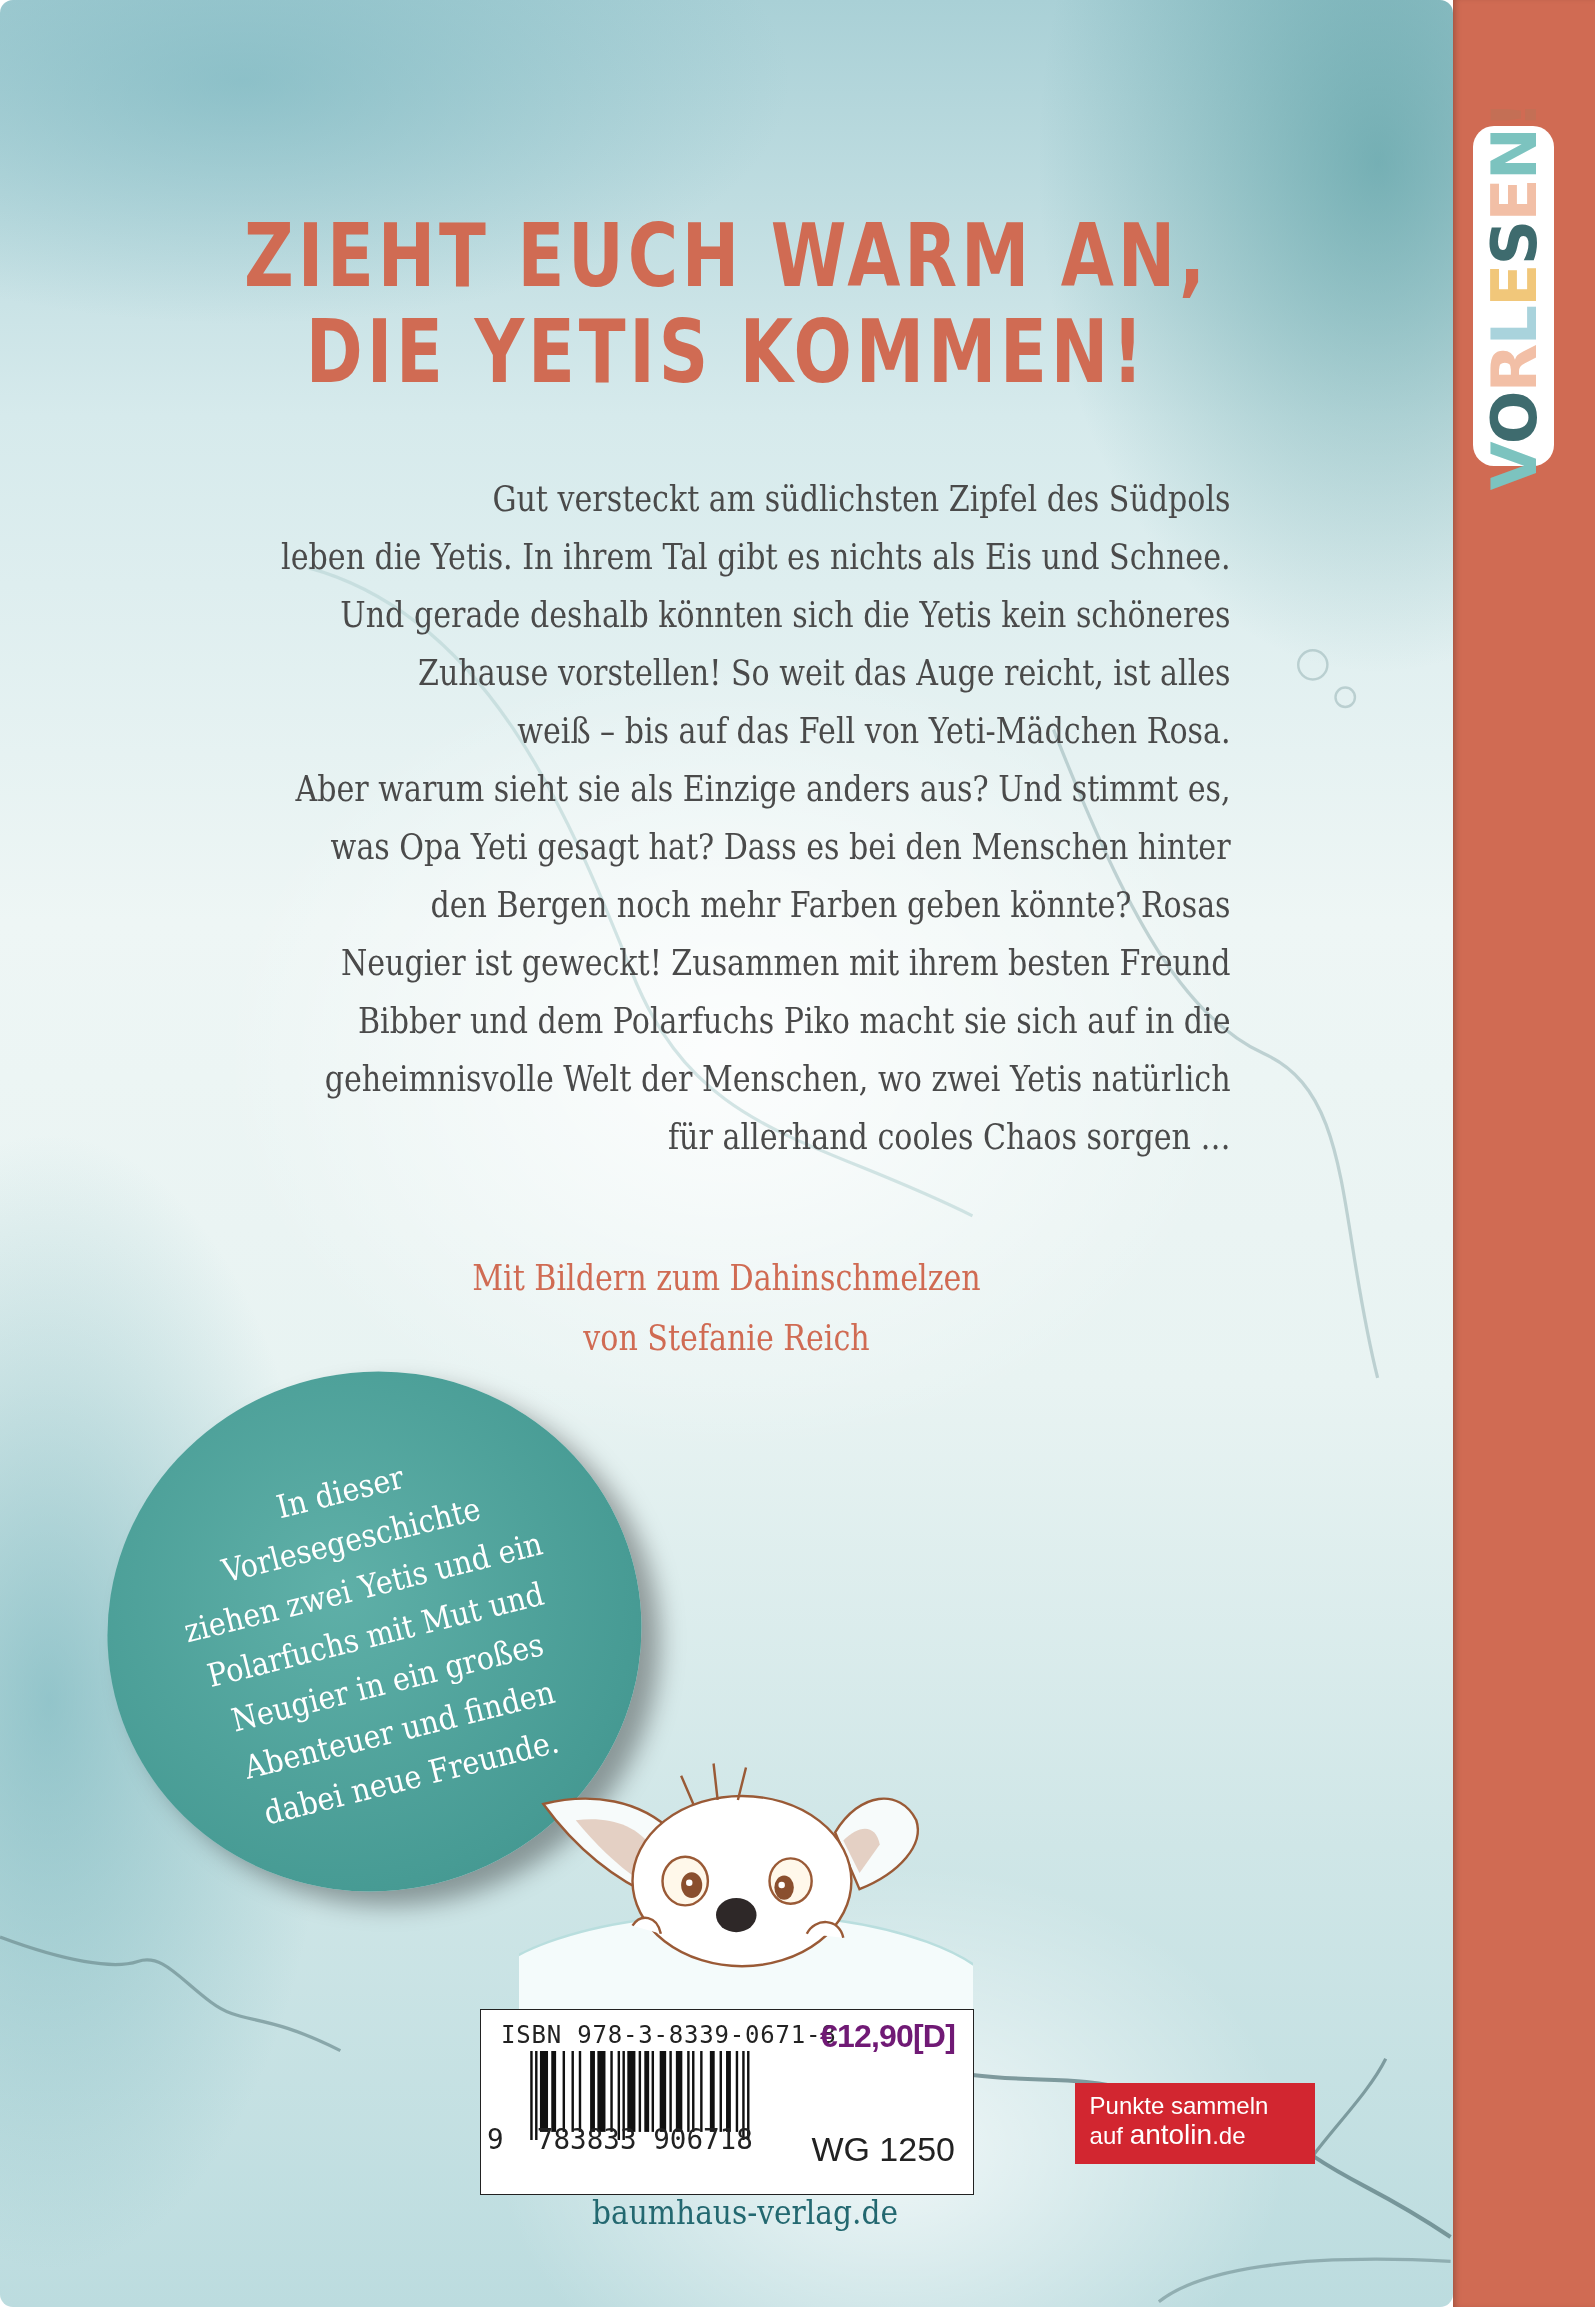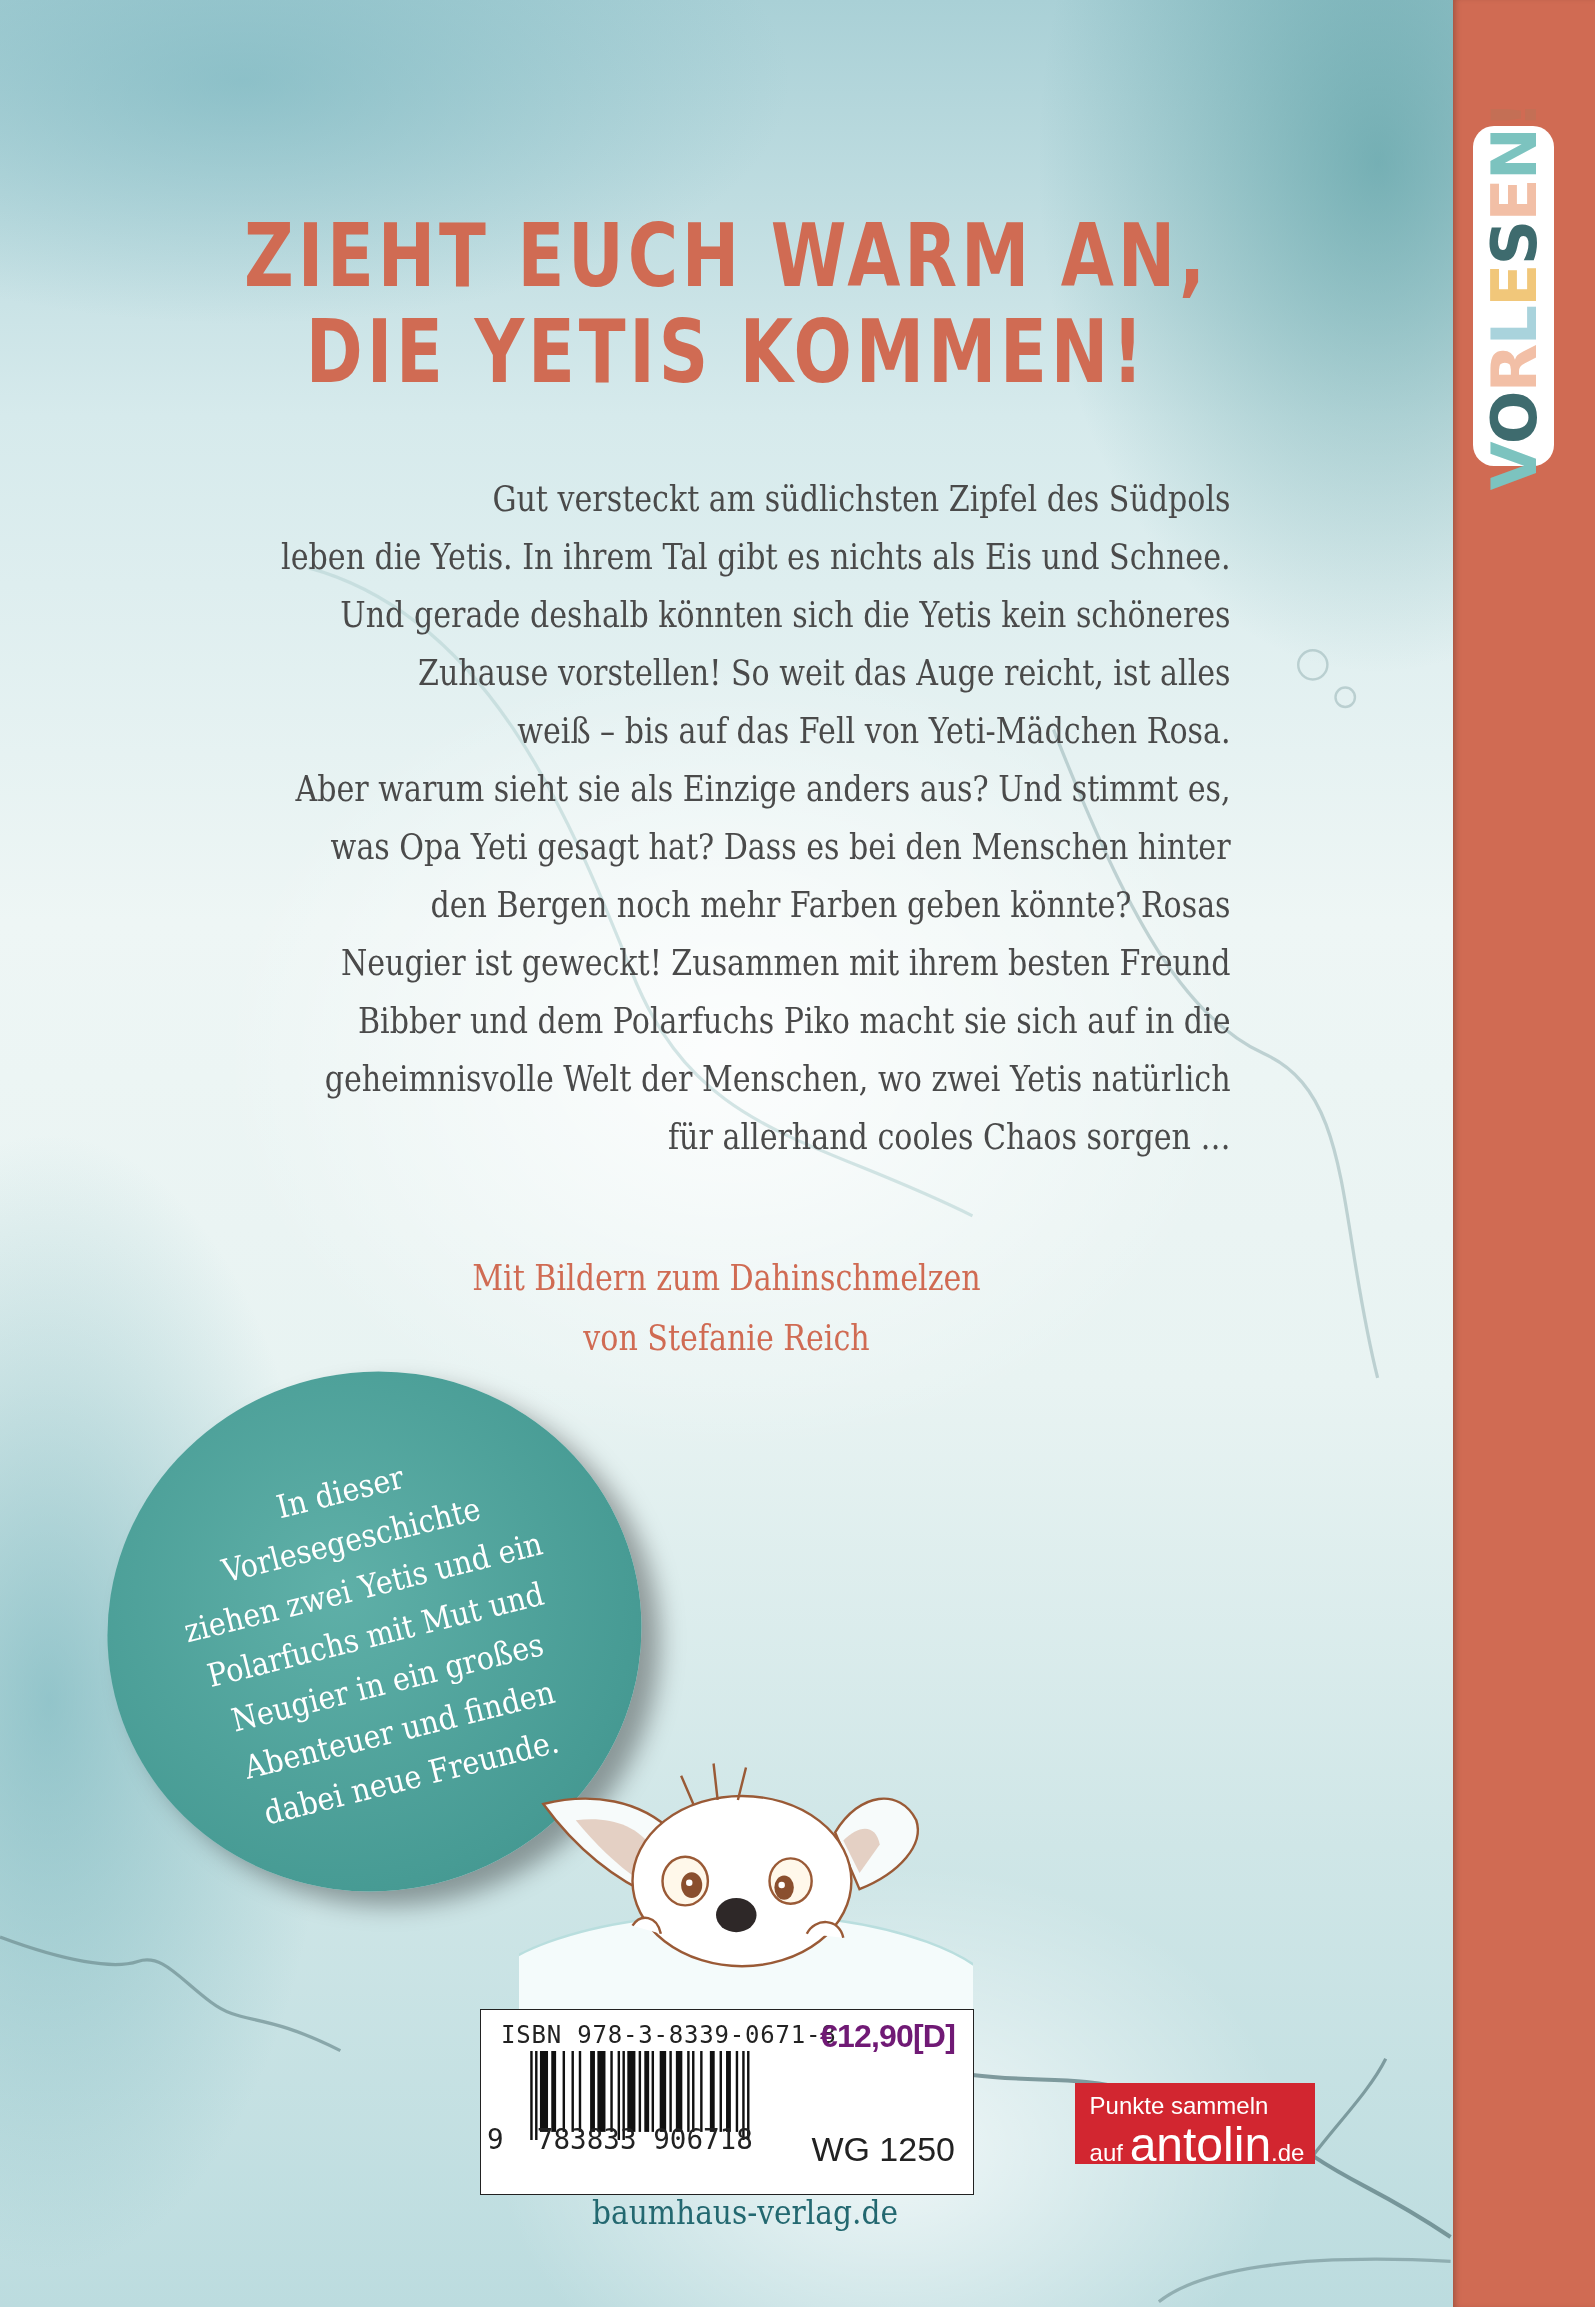--- a/index.html
+++ b/index.html
@@ -7,20 +7,21 @@
 
   .cover {
     position: absolute; left: 0; top: 0; width: 1453px; height: 2307px; overflow: hidden;
     background:
       radial-gradient(ellipse 730px 567px at 730px 1054px, rgba(255,255,255,0.85), rgba(255,255,255,0) 70%),
       radial-gradient(ellipse 567px 405px at 892px 2148px, rgba(255,255,255,0.75), rgba(255,255,255,0) 70%),
       radial-gradient(ellipse 486px 730px at 1378px 162px, rgba(60,140,145,0.55), rgba(60,140,145,0) 70%),
       radial-gradient(ellipse 405px 811px at 49px 1702px, rgba(90,165,175,0.55), rgba(90,165,175,0) 70%),
       radial-gradient(ellipse 730px 324px at 243px 81px, rgba(110,175,185,0.55), rgba(110,175,185,0) 75%),
       linear-gradient(180deg, #a9d0d6 0%, #d6eaec 18%, #eef6f5 40%, #e8f3f2 60%, #cfe6e7 80%, #bcdcdf 100%);
+    border-radius: 13px;
   }
   .crack { position: absolute; left: 0; top: 0; pointer-events: none; }
 
   .spine {
     position: absolute; left: 1453px; top: 0; width: 142px; height: 2307px;
     background: #d06b53;
     box-shadow: inset 4.9px 0 6.5px -3.2px rgba(0,0,0,0.25);
   }
   .vorlesen {
     position: absolute; left: 1474px; top: 126px; width: 81px; height: 340px;
@@ -89,21 +90,21 @@
     position: absolute; right: 18px; top: 120px; font-family: "Liberation Sans", sans-serif; font-size: 34px; color: #222;
   }
 
   .antolin {
     position: absolute; left: 1075px; top: 2083px; width: 240px; height: 81px;
     background: #d22630; color: #fff; font-family: "Liberation Sans", sans-serif;
     box-sizing: border-box; padding: 11.3px 0 0 14.6px; line-height: 1;
   }
   .antolin .l1 { font-size: 24px; }
   .antolin .l2 { font-size: 24px; margin-top: 3.2px; }
-  .antolin .brand { font-size: 48px; }
+  .antolin .brand { font-size: 28px; }
 
   .website {
     position: absolute; left: 0; width: 1453px; top: 2193px; text-align: center;
     font-family: "DejaVu Serif", serif; color: #236870; font-size: 33px; margin-left: 19px;
   }
   .website span { display: inline-block; transform: scaleX(0.9); }
 </style>
 </head>
 <body>
 

